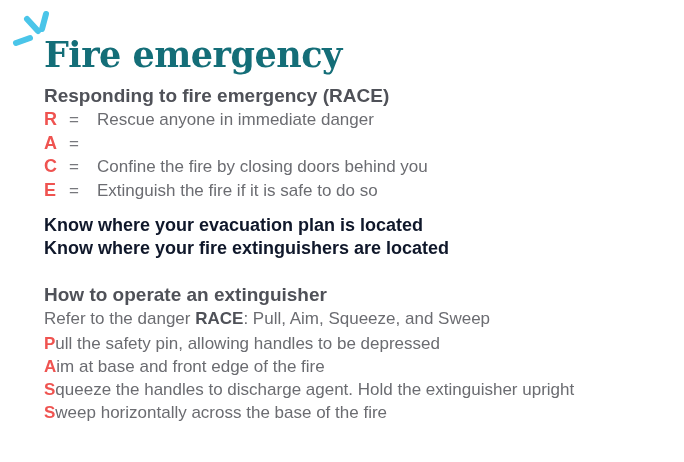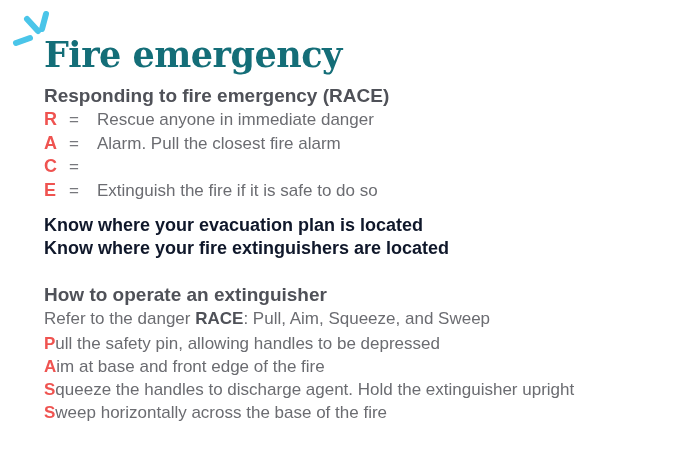--- a/index.html
+++ b/index.html
@@ -119,25 +119,25 @@
 
   <div class="race-list">
     <div class="race-row">
       <span class="race-letter">R</span>
       <span class="race-eq">=</span>
       <span class="race-text">Rescue anyone in immediate danger</span>
     </div>
     <div class="race-row">
       <span class="race-letter">A</span>
       <span class="race-eq">=</span>
-      <span class="race-text">Alarm. Pull the closest fire alarm</span>
     </div>
     <div class="race-row">
       <span class="race-letter">C</span>
       <span class="race-eq">=</span>
+      <span class="race-text">Confine the fire by closing doors behind you</span>
     </div>
     <div class="race-row">
       <span class="race-letter">E</span>
       <span class="race-eq">=</span>
       <span class="race-text">Extinguish the fire if it is safe to do so</span>
     </div>
   </div>
 
   <div class="red-notes">
     <div>Know where your evacuation plan is located</div>

